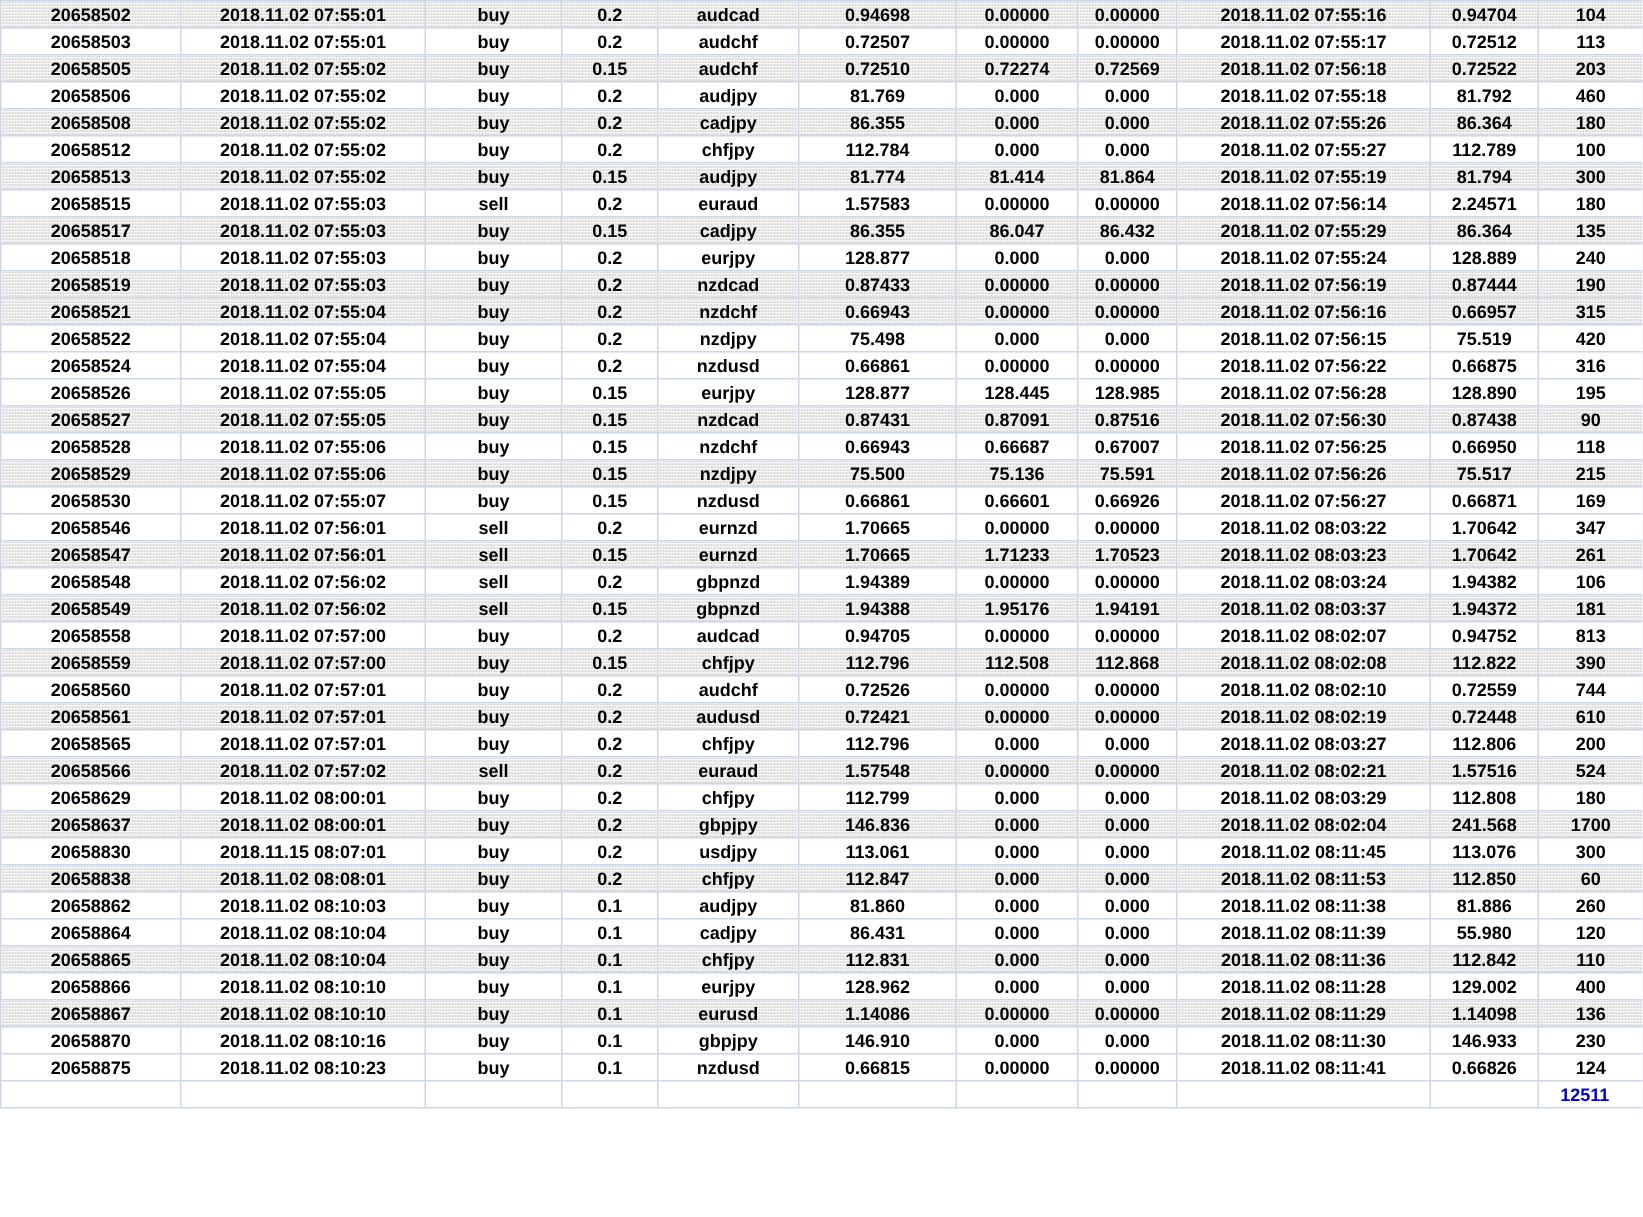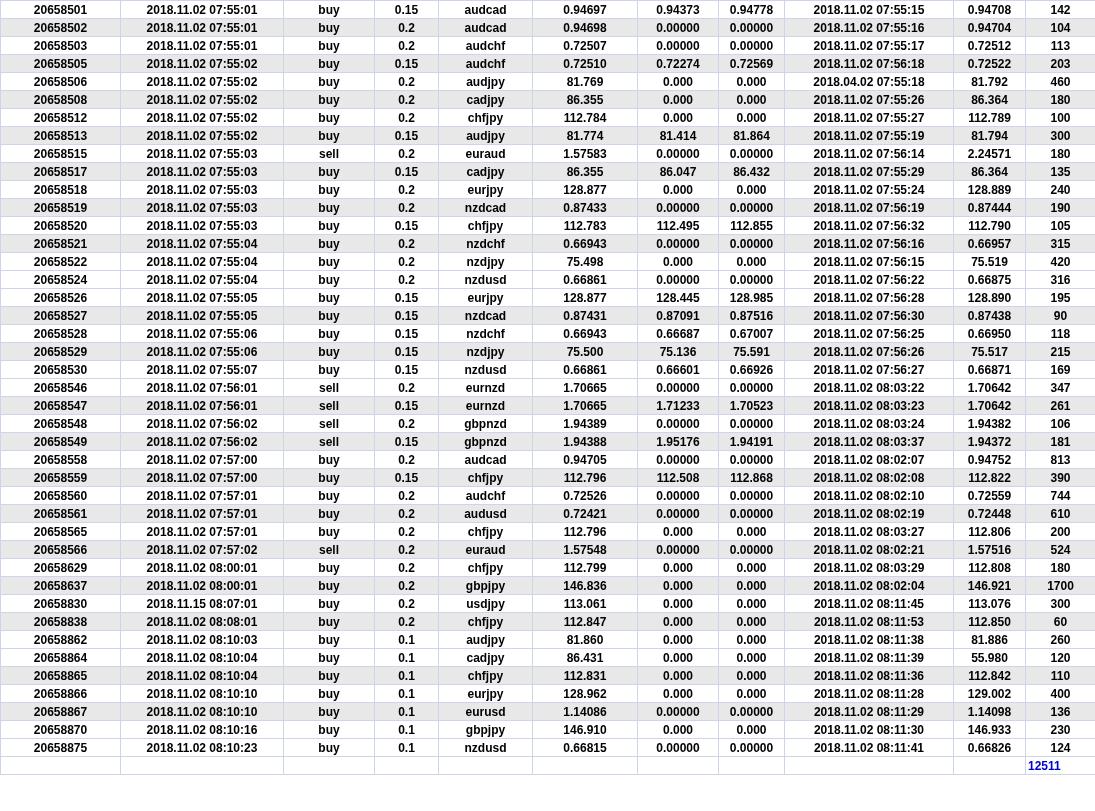--- a/index.html
+++ b/index.html
@@ -33,21 +33,21 @@
   }
   table.trades tr { height: 18px; }
   
   table.trades tr.shaded td {
     background-color: #ffffff;
     background-image: conic-gradient(var(--stripe, #d0d0d0) 25%, #ffffff 0 50%, var(--stripe, #d0d0d0) 0 75%, #ffffff 0);
     background-size: 2px 2px;
   }
   table.trades td.total-cell {
     color: var(--total-text, #0000cc);
-    text-align: left;
+    text-align: center;
     padding-right: 10px;
   }
 </style>
 </head>
 <body>
 
 <div class="sheet">
   <table class="trades">
     <colgroup>
         <col style="width: 120px;">
@@ -56,33 +56,20 @@
         <col style="width: 64px;">
         <col style="width: 94px;">
         <col style="width: 105px;">
         <col style="width: 81px;">
         <col style="width: 66px;">
         <col style="width: 169px;">
         <col style="width: 72px;">
         <col style="width: 70px;">
       </colgroup>
     <tbody>
-        <tr>
-          <td>20658501</td>
-          <td>2018.11.02 07:55:01</td>
-          <td>buy</td>
-          <td>0.15</td>
-          <td>audcad</td>
-          <td>0.94697</td>
-          <td>0.94373</td>
-          <td>0.94778</td>
-          <td>2018.11.02 07:55:15</td>
-          <td>0.94708</td>
-          <td>142</td>
-        </tr>
         <tr class="shaded">
           <td>20658502</td>
           <td>2018.11.02 07:55:01</td>
           <td>buy</td>
           <td>0.2</td>
           <td>audcad</td>
           <td>0.94698</td>
           <td>0.00000</td>
           <td>0.00000</td>
           <td>2018.11.02 07:55:16</td>
@@ -117,21 +104,21 @@
         </tr>
         <tr>
           <td>20658506</td>
           <td>2018.11.02 07:55:02</td>
           <td>buy</td>
           <td>0.2</td>
           <td>audjpy</td>
           <td>81.769</td>
           <td>0.000</td>
           <td>0.000</td>
-          <td>2018.04.02 07:55:18</td>
+          <td>2018.11.02 07:55:18</td>
           <td>81.792</td>
           <td>460</td>
         </tr>
         <tr class="shaded">
           <td>20658508</td>
           <td>2018.11.02 07:55:02</td>
           <td>buy</td>
           <td>0.2</td>
           <td>cadjpy</td>
           <td>86.355</td>
@@ -212,33 +199,20 @@
           <td>buy</td>
           <td>0.2</td>
           <td>nzdcad</td>
           <td>0.87433</td>
           <td>0.00000</td>
           <td>0.00000</td>
           <td>2018.11.02 07:56:19</td>
           <td>0.87444</td>
           <td>190</td>
         </tr>
-        <tr>
-          <td>20658520</td>
-          <td>2018.11.02 07:55:03</td>
-          <td>buy</td>
-          <td>0.15</td>
-          <td>chfjpy</td>
-          <td>112.783</td>
-          <td>112.495</td>
-          <td>112.855</td>
-          <td>2018.11.02 07:56:32</td>
-          <td>112.790</td>
-          <td>105</td>
-        </tr>
         <tr class="shaded">
           <td>20658521</td>
           <td>2018.11.02 07:55:04</td>
           <td>buy</td>
           <td>0.2</td>
           <td>nzdchf</td>
           <td>0.66943</td>
           <td>0.00000</td>
           <td>0.00000</td>
           <td>2018.11.02 07:56:16</td>
@@ -482,21 +456,21 @@
         <tr class="shaded">
           <td>20658637</td>
           <td>2018.11.02 08:00:01</td>
           <td>buy</td>
           <td>0.2</td>
           <td>gbpjpy</td>
           <td>146.836</td>
           <td>0.000</td>
           <td>0.000</td>
           <td>2018.11.02 08:02:04</td>
-          <td>146.921</td>
+          <td>241.568</td>
           <td>1700</td>
         </tr>
         <tr>
           <td>20658830</td>
           <td>2018.11.15 08:07:01</td>
           <td>buy</td>
           <td>0.2</td>
           <td>usdjpy</td>
           <td>113.061</td>
           <td>0.000</td>

